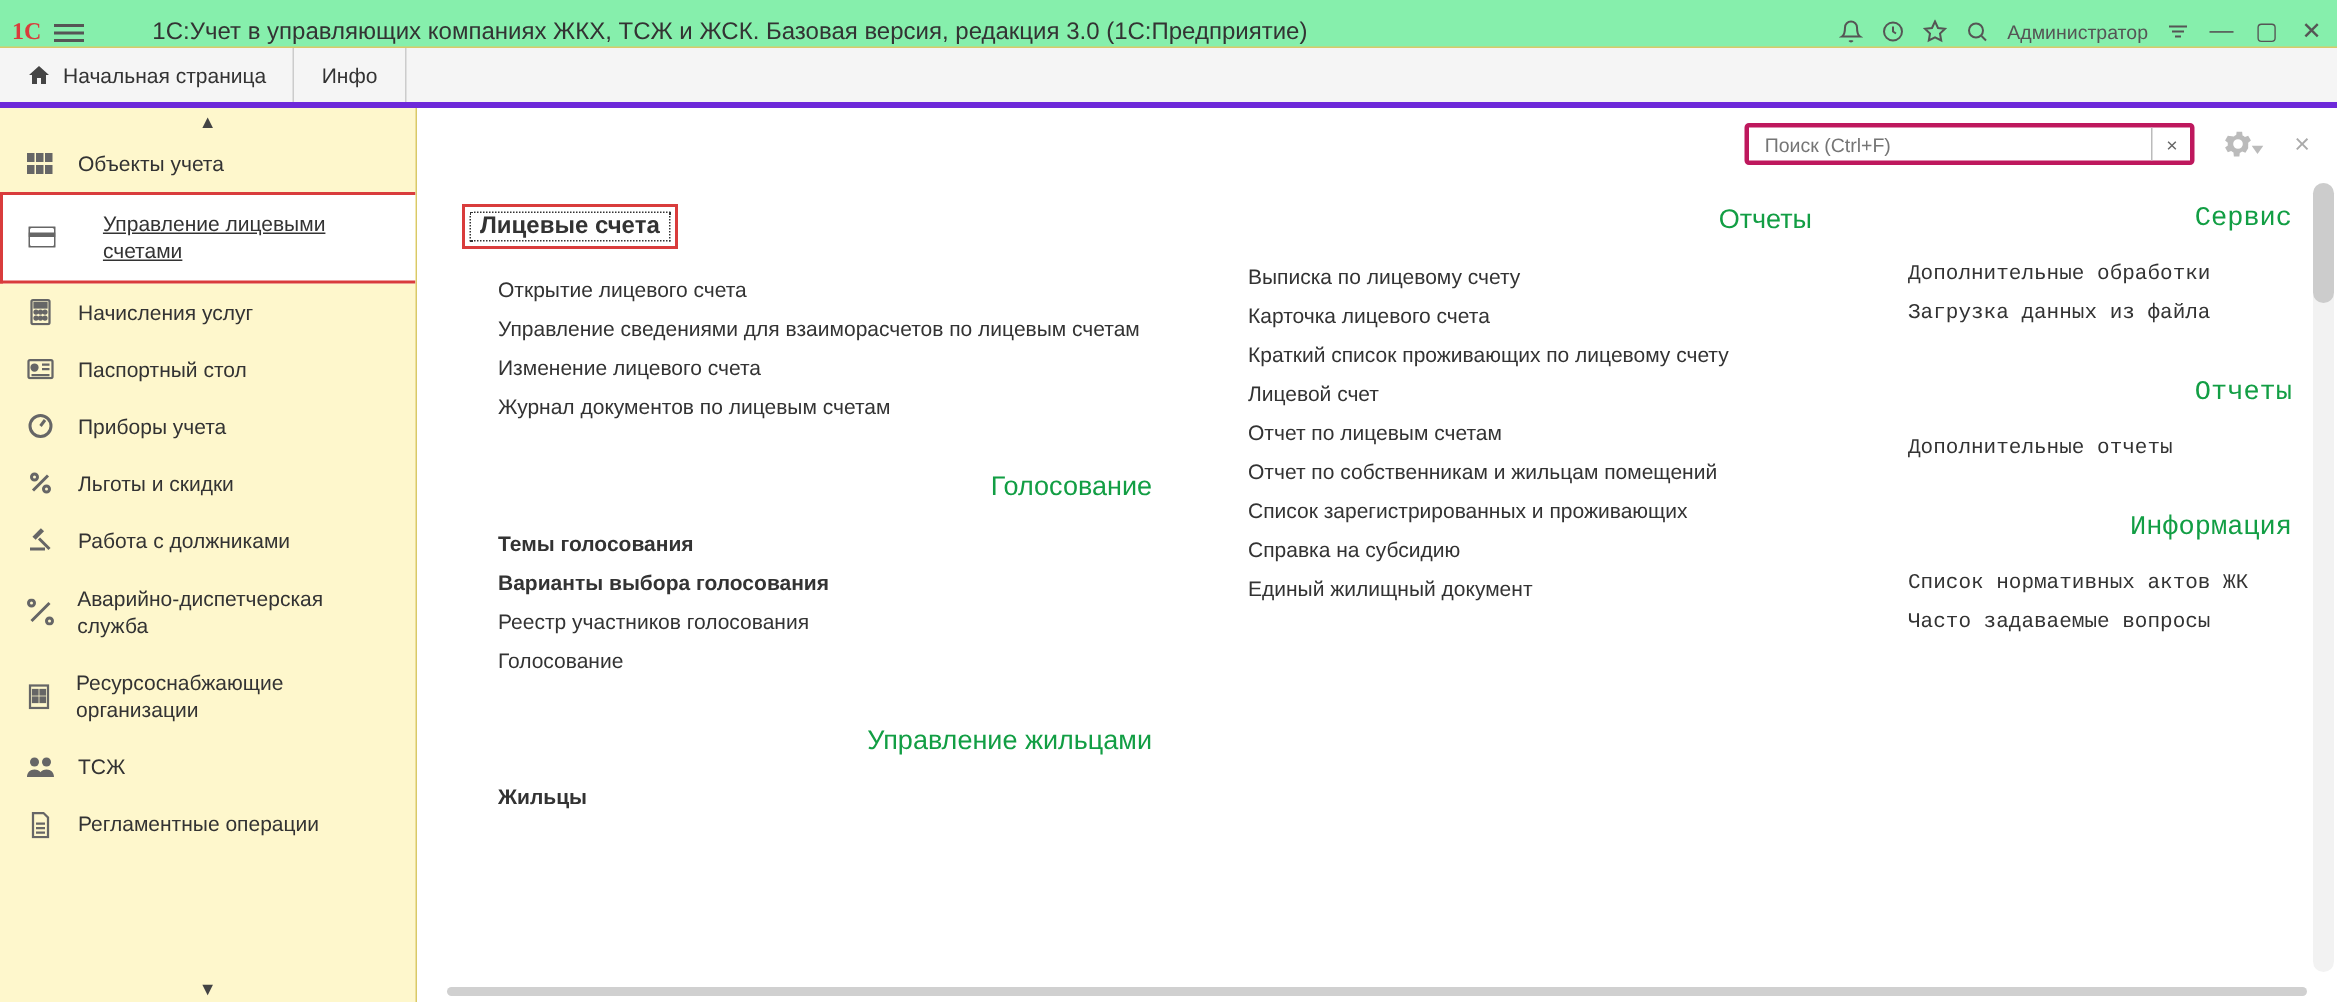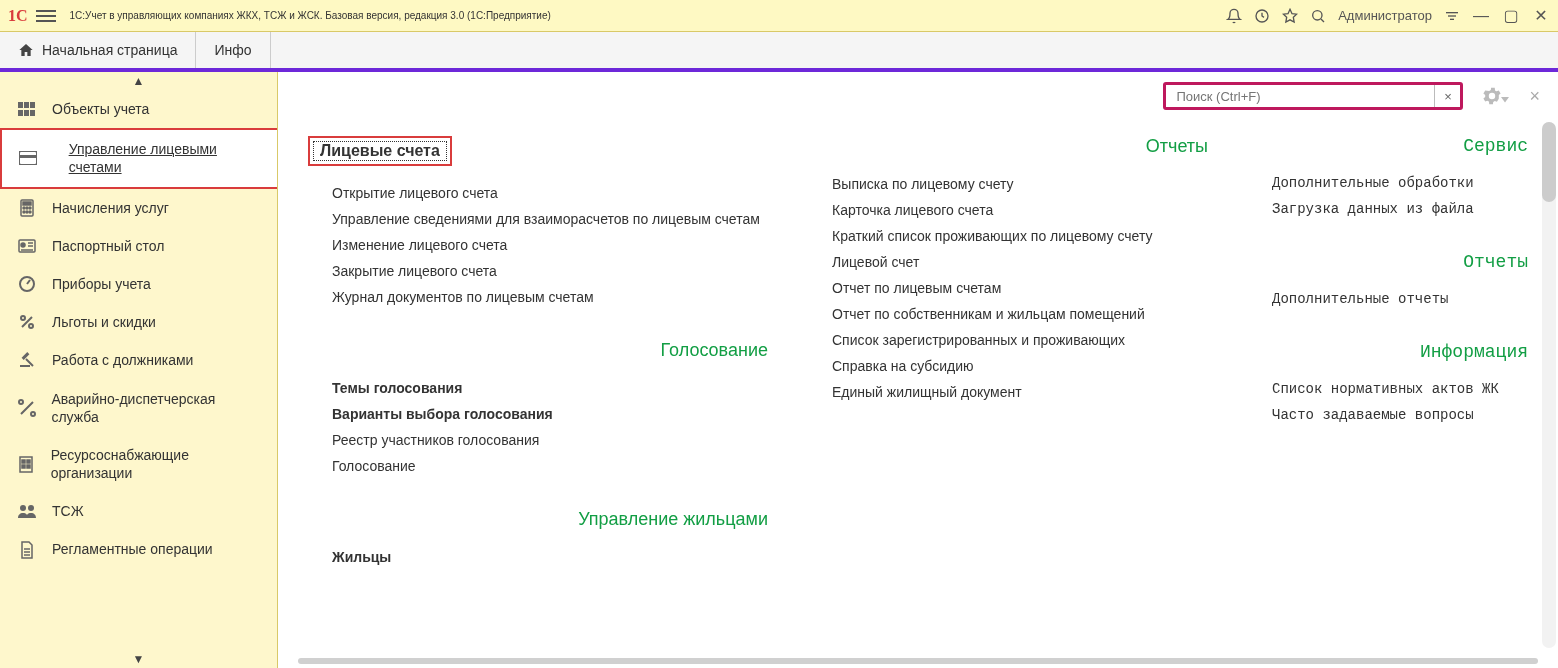--- a/index.html
+++ b/index.html
@@ -1,23 +1,23 @@
 <!DOCTYPE html>
 <html><head>
 <meta charset="utf-8">
 <style>
   * { box-sizing: border-box; margin: 0; padding: 0; }
   body { font-family: Arial, sans-serif; font-size: 13px; color: #333; background: #fff; width: 1558px; height: 668px; overflow: hidden; }
   
   
-  .titlebar { height: 32px; background: #fef9c3; display: flex; align-items: center; padding: 0 8px; border-bottom: 1px solid #d9c968; }
+  .titlebar { height: 32px; background: #86efac; display: flex; align-items: flex-end; padding: 0 8px; border-bottom: 1px solid #d9c968; }
   .logo { font-weight: bold; color: #d93c3c; font-size: 16px; margin-right: 8px; font-family: cursive; }
   .hamburger-icon { width: 20px; cursor: pointer; margin-right: 10px; }
   .hamburger-icon div { height: 2px; background: #555; margin: 3px 0; }
-  .title-text { flex: 1; padding-left: 4px; color: #333; font-size: 10px; }
+  .title-text { flex: 1; padding-left: 4px; color: #333; font-size: 16px; margin-left: 32px; }
   .titlebar-icons { display: flex; align-items: center; gap: 12px; }
   .titlebar-icons span, .titlebar-icons svg { cursor: pointer; color: #555; }
   .user-label { font-size: 13px; }
   .winbtn { width: 18px; text-align: center; font-size: 16px; cursor: pointer; color: #555; }
   
   
   .tabsbar { height: 40px; background: #f5f5f5; border-bottom: 4px solid #6d28d9; display: flex; align-items: stretch; }
   .tab { display: flex; align-items: center; padding: 0 18px; border-right: 1px solid #ccc; font-size: 14px; cursor: pointer; background: #f5f5f5; }
   .tab .home-icon { margin-right: 8px; }
   
@@ -274,21 +274,20 @@
     </div>
 
     <div class="content-body">
       <div class="col col-1">
         <div class="section">
           <div class="section-title boxed">Лицевые счета</div>
           <ul class="section-links" id="col1-sec1">
               <li>Открытие лицевого счета</li>
               <li>Управление сведениями для взаиморасчетов по лицевым счетам</li>
               <li>Изменение лицевого счета</li>
-              <li>Закрытие лицевого счета</li>
               <li>Журнал документов по лицевым счетам</li>
             </ul>
         </div>
         <div class="section">
           <div class="section-title">Голосование</div>
           <ul class="section-links" id="col1-sec2">
               <li class="bold">Темы голосования</li>
               <li class="bold">Варианты выбора голосования</li>
               <li>Реестр участников голосования</li>
               <li>Голосование</li>

